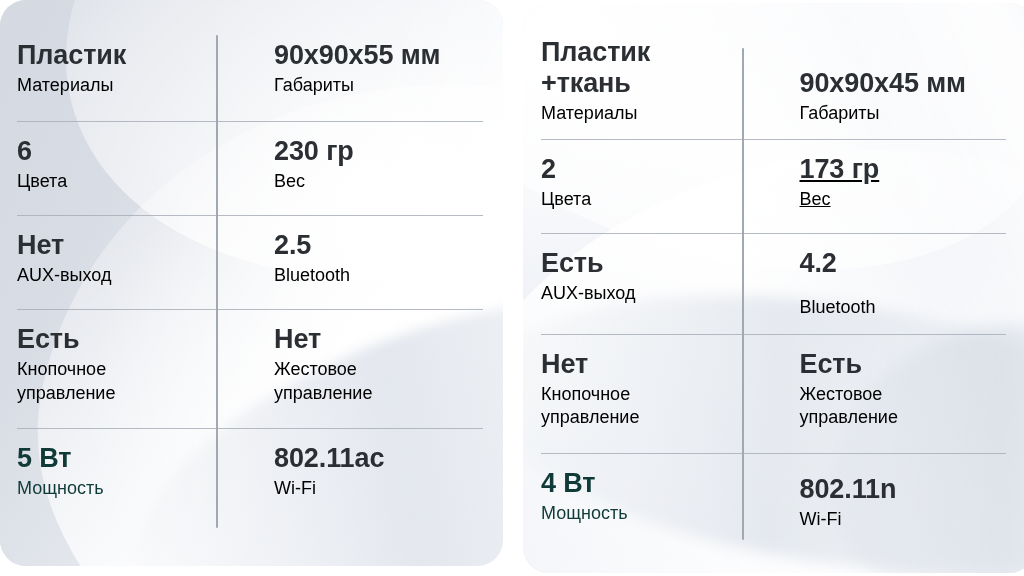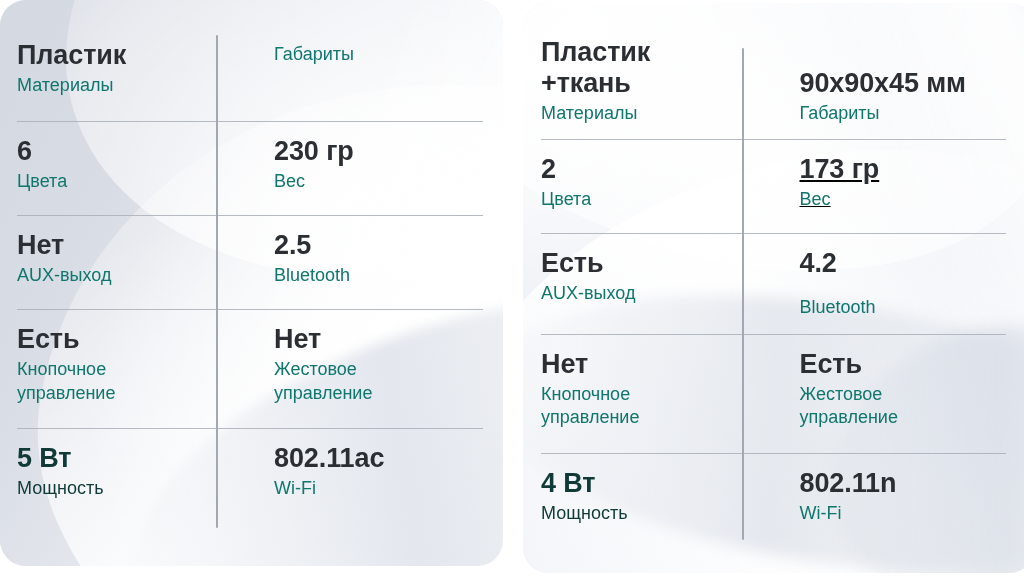--- a/index.html
+++ b/index.html
@@ -130,21 +130,21 @@
     font-size: 27px;
     line-height: 1.14;
     color: #2b2f33;
     letter-spacing: -0.1px;
     white-space: nowrap;
   }
   .label {
     font-weight: 400;
     font-size: 18px;
     line-height: 1.32;
-    color: #0f766e;
+    color: #000000;
     margin-top: 3px;
   }
   .cell.accent .value,
   .cell.accent .label { color: #0f3a38; }
 
   
   .row-rule {
     grid-column: 1 / span 2;
     height: 1px;
     background: #a9afb8;
@@ -173,20 +173,21 @@
     <div class="sw sw4"></div>
     <div class="sw sw2"></div>
     <div class="sw sw3"></div>
     <div class="vrule"></div>
     <div class="grid" id="grid-left">
         <div class="cell" style="min-height: 95px;">
           <div class="value">Пластик</div>
           <div class="label">Материалы</div>
         </div>
         <div class="cell col2" style="min-height: 95px;">
+          <div class="value">90x90x55 мм</div>
           <div class="label">Габариты</div>
         </div>
         <div class="row-rule"></div>
         <div class="cell" style="min-height: 93px;">
           <div class="value">6</div>
           <div class="label">Цвета</div>
         </div>
         <div class="cell col2" style="min-height: 93px;">
           <div class="value">230 гр</div>
           <div class="label">Вес</div>
@@ -264,20 +265,20 @@
         </div>
         <div class="cell col2" style="min-height: 118px;">
           <div class="value">Есть</div>
           <div class="label" style="max-width: 160px;">Жестовое управление</div>
         </div>
         <div class="row-rule"></div>
         <div class="cell accent" style="min-height: 92px;">
           <div class="value">4 Вт</div>
           <div class="label">Мощность</div>
         </div>
-        <div class="cell col2" style="min-height: 92px;">
+        <div class="cell col2" style="min-height: 92px; justify-content: flex-end;">
           <div class="value">802.11n</div>
           <div class="label">Wi-Fi</div>
         </div>
       </div>
   </div>
 
 </div>
 
 </body></html>

